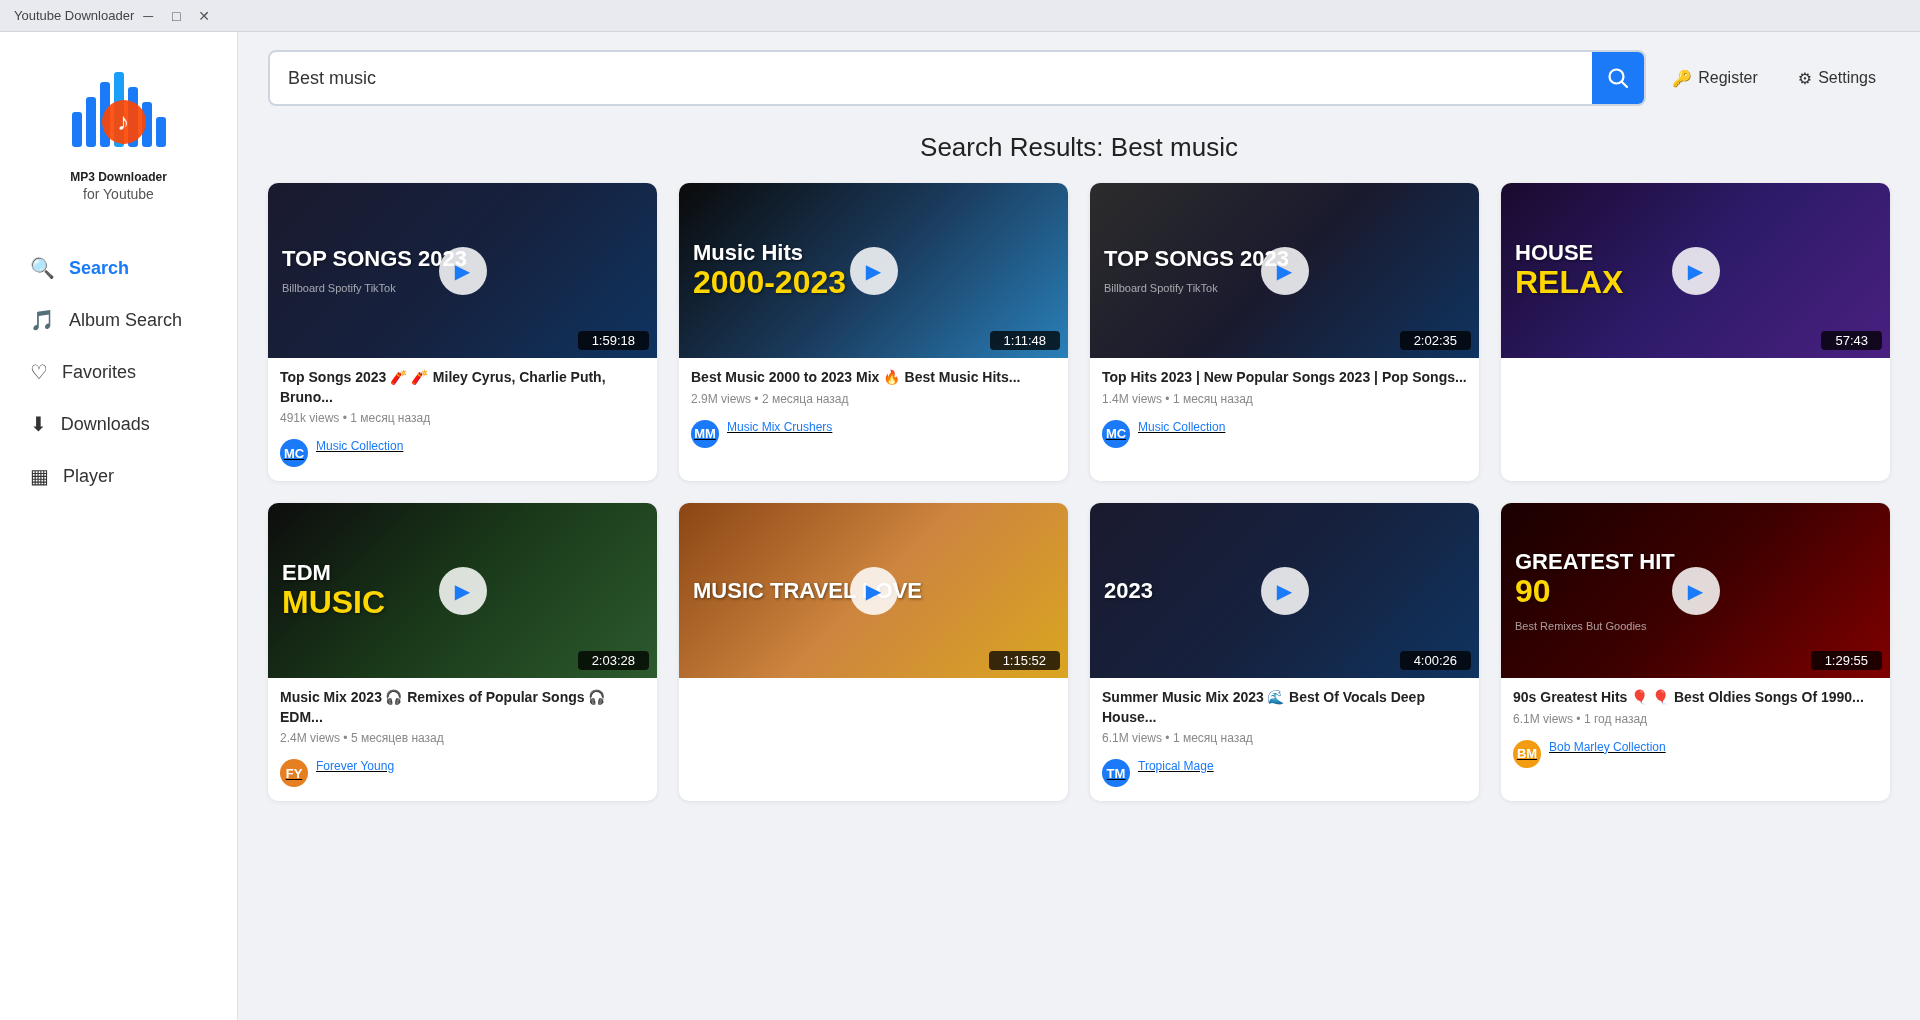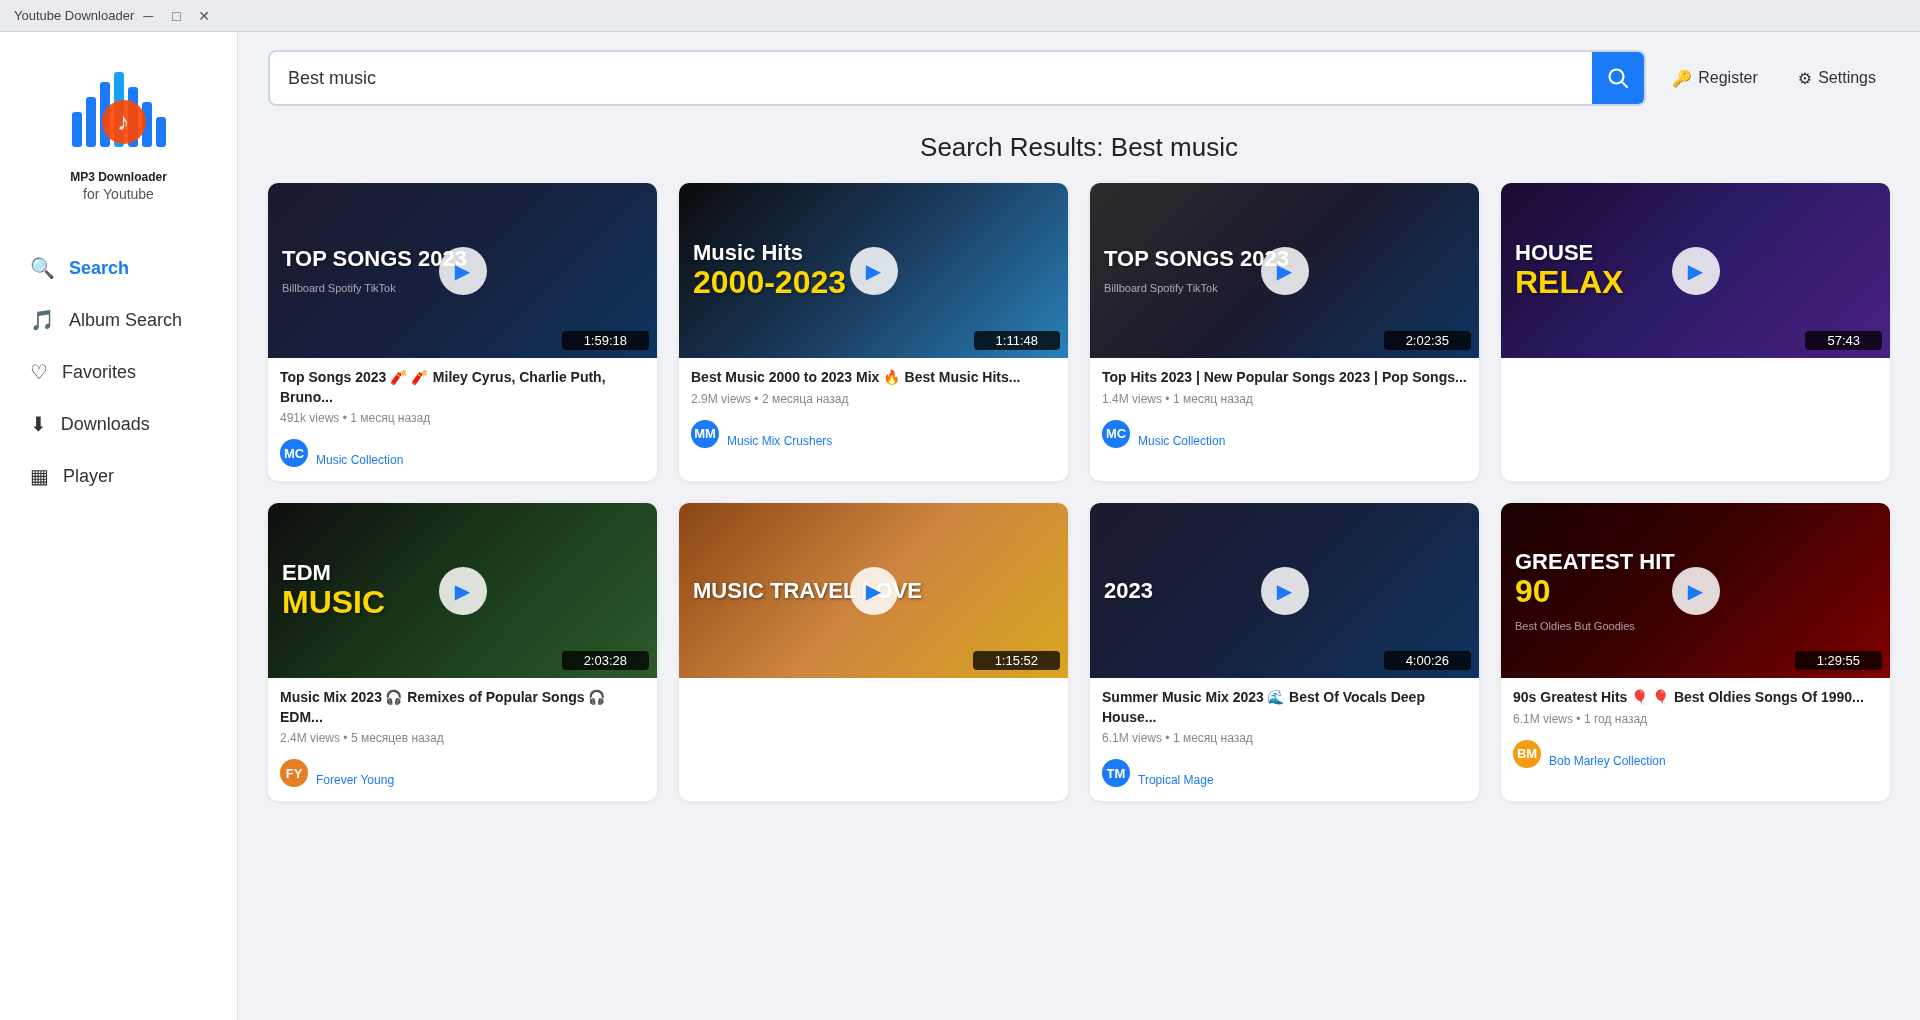--- a/index.html
+++ b/index.html
@@ -168,21 +168,21 @@
       font-size: 20px;
       color: #1a7af8;
     }
     .thumb-duration {
       position: absolute;
       bottom: 8px;
       right: 8px;
       background: rgba(0,0,0,0.75);
       color: #fff;
       font-size: 13px;
-      padding: 2px 22px;
+      padding: 2px 14px;
       border-radius: 4px;
     }
     .card-info {
       padding: 10px 12px 6px 12px;
     }
     .card-title {
       font-size: 14px;
       font-weight: 600;
       color: #222;
       line-height: 1.4;
@@ -190,23 +190,24 @@
       overflow: hidden;
       margin-bottom: 4px;
     }
     .card-meta {
       font-size: 12px;
       color: #888;
       margin-bottom: 8px;
     }
     .card-channel {
       display: flex;
-      align-items: flex-end;
+      align-items: flex-start;
       gap: 8px;
       padding: 6px 0 8px 0;
+      text-decoration: underline;
     }
     .channel-avatar {
       width: 28px;
       height: 28px;
       border-radius: 50%;
       display: flex;
       align-items: center;
       justify-content: center;
       font-size: 13px;
       font-weight: 700;
@@ -487,21 +488,21 @@
         <div class="channel-avatar" style="background:#1a7af8">TM</div>
         <span class="channel-name">Tropical Mage</span>
       </div>
     </div>
   </div>
         <div class="video-card">
     <div class="thumb-container thumb-90s">
       <div class="thumb-label">
         <div class="big-text" style="">GREATEST HIT</div>
               <div class="big-text" style="font-size:32px;color:#ffd700">90</div>
-        <div class="sub-text">Best Oldies But Goodies</div>
+        <div class="sub-text">Best Remixes But Goodies</div>
       </div>
       <div class="thumb-overlay">
         <div class="play-btn">▶</div>
       </div>
       <div class="thumb-duration">1:29:55</div>
     </div>
     <div class="card-info">
       <div class="card-title">90s Greatest Hits 🎈 🎈  Best Oldies Songs Of 1990...</div>
       <div class="card-meta">6.1M views • 1 год назад</div>
       <div class="card-channel">

